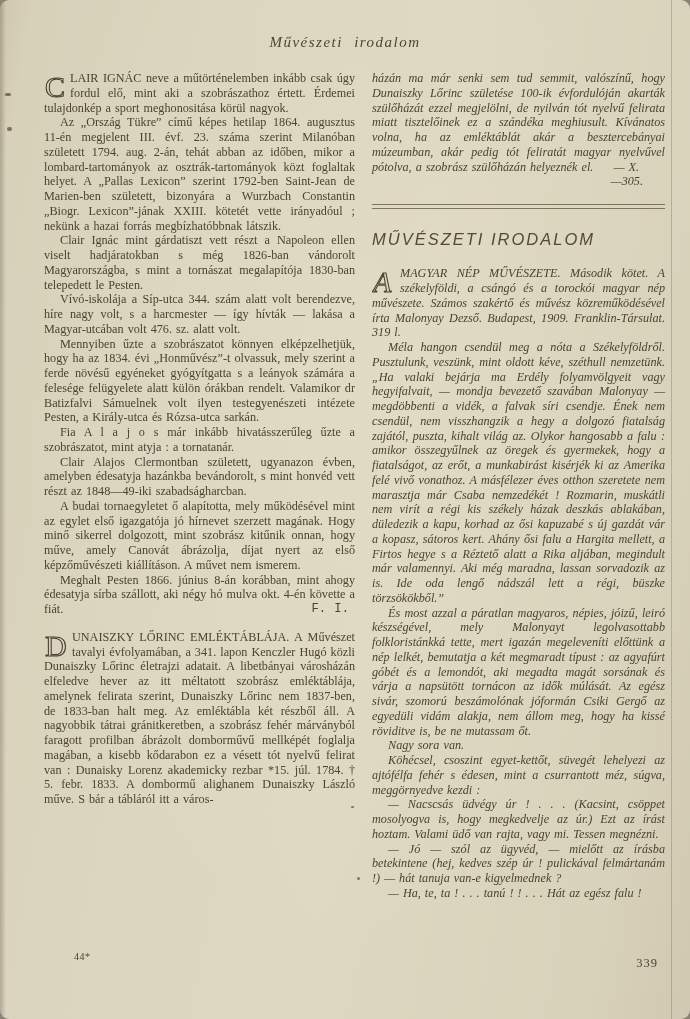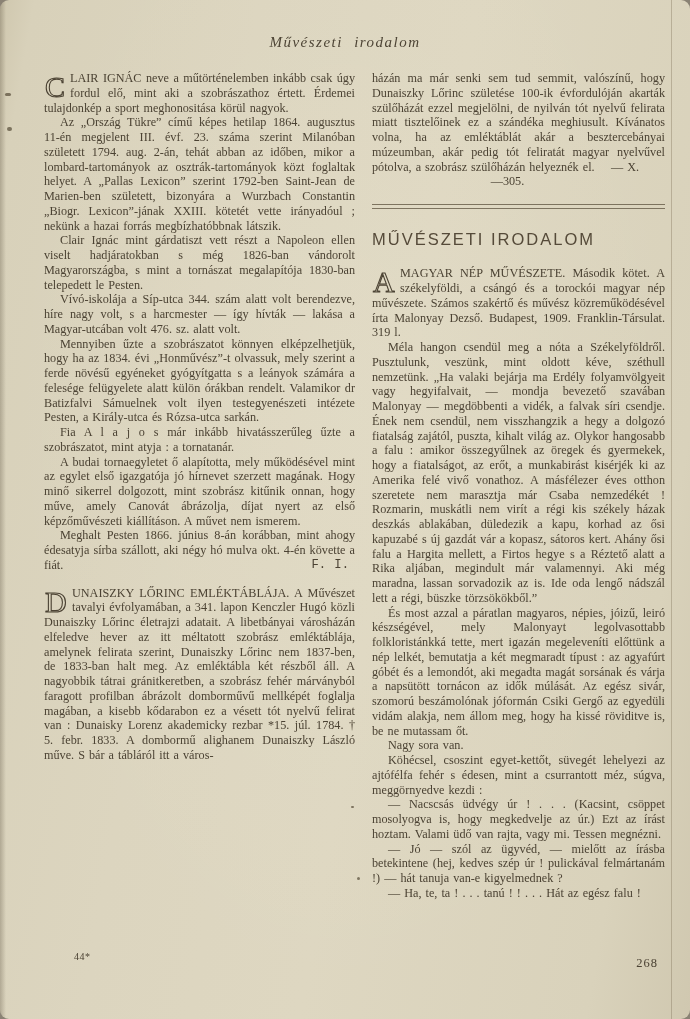--- a/index.html
+++ b/index.html
@@ -18,32 +18,32 @@
   .artifact{position:absolute;background:#564b38;border-radius:2px;opacity:0.7;}
 
   .running-head{
     position:absolute;top:34px;left:0;width:100%;text-align:center;
     font-style:italic;font-size:15px;letter-spacing:1.5px;word-spacing:6px;color:#4e4536;
   }
 
   .columns{position:absolute;top:71px;left:44px;display:flex;gap:17px;}
   .col{text-align:justify;}
   .col-left{width:311px;}
-  .col-right{width:293px;}
+  .col-right{width:293px;font-style:italic;}
 
   p{margin:0;text-indent:16px;text-align:justify;font-size:12.2px;line-height:14.75px;
     word-spacing:1px;color:#4b4233;}
   p.no-indent{text-indent:0;}
 
   .dropcap-svg{float:left;margin:2px 5px 0 0;}
   .dropcap-svg text{font-family:"Liberation Serif","DejaVu Serif",serif;}
 
   .sig{float:right;margin-right:6px;font-family:Liberation Mono, monospace;}
   .sig-x{float:right;margin-right:26px;}
-  .refnum{text-align:center;padding-right:22px;font-size:12.2px;line-height:15px;text-indent:0;}
+  .refnum{text-align:right;padding-right:22px;font-size:12.2px;line-height:15px;text-indent:0;}
   .article-2{margin-top:13px;}
 
   .section-rule{margin-top:15px;height:3px;border-top:1px solid rgba(100,90,70,0.8);
     border-bottom:1px solid rgba(100,90,70,0.8);}
   .section-heading{
     font-family:"Liberation Sans","DejaVu Sans",sans-serif;
     font-size:16.5px;font-weight:normal;letter-spacing:2px;color:#554a39;
     margin:21px 0 17px 0;text-indent:0;text-align:left;
   }
 
@@ -72,20 +72,21 @@
         <p class="no-indent">
           <svg class="dropcap-svg" width="21" height="27" viewBox="0 0 21 27">
             <text x="1" y="24" font-size="30" fill="none" stroke="#4b4233" stroke-width="1.1">C</text>
           </svg><span>LAIR IGNÁC neve a műtörténelemben inkább csak úgy fordul elő, mint aki a szobrászathoz értett. Érdemei tulajdonkép a sport meghonositása körül nagyok.</span>
         </p>
         <p>Az „Ország Tükre” című képes hetilap 1864. augusztus 11-én megjelent III. évf. 23. száma szerint Milanóban született 1794. aug. 2-án, tehát abban az időben, mikor a lombard-tartományok az osztrák-tartományok közt foglaltak helyet. A „Pallas Lexicon” szerint 1792-ben Saint-Jean de Marien-ben született, bizonyára a Wurzbach Constantin „Biogr. Lexicon”-jának XXIII. kötetét vette irányadóul ; nekünk a hazai forrás megbízhatóbbnak látszik.</p>
         <p>Clair Ignác mint gárdatiszt vett részt a Napoleon ellen viselt hadjáratokban s még 1826-ban vándorolt Magyarországba, s mint a tornászat megalapítója 1830-ban telepedett le Pesten.</p>
         <p>Vívó-iskolája a Síp-utca 344. szám alatt volt berendezve, híre nagy volt, s a harcmester — így hívták — lakása a Magyar-utcában volt 476. sz. alatt volt.</p>
         <p>Mennyiben űzte a szobrászatot könnyen elképzelhetjük, hogy ha az 1834. évi „Honművész”-t olvassuk, mely szerint a ferde növésű egyéneket gyógyítgatta s a leányok számára a felesége felügyelete alatt külön órákban rendelt. Valamikor dr Batizfalvi Sámuelnek volt ilyen testegyenészeti intézete Pesten, a Király-utca és Rózsa-utca sarkán.</p>
         <p>Fia A l a j o s már inkább hivatásszerűleg űzte a szobrászatot, mint atyja : a tornatanár.</p>
+        <p>Clair Alajos Clermontban született, ugyanazon évben, amelyben édesatyja hazánkba bevándorolt, s mint honvéd vett részt az 1848—49-iki szabadságharcban.</p>
         <p>A budai tornaegyletet ő alapította, mely működésével mint az egylet első igazgatója jó hírnevet szerzett magának. Hogy minő sikerrel dolgozott, mint szobrász kitűnik onnan, hogy műve, amely Canovát ábrázolja, díjat nyert az első képzőművészeti kiállításon. A művet nem ismerem.</p>
         <p>
           <span>Meghalt Pesten 1866. június 8-án korábban, mint ahogy édesatyja sírba szállott, aki négy hó mulva okt. 4-én követte a fiát.</span>
           <span class="sig">F. I.</span>
         </p>
       </div>
 
       <div class="article-2">
         <p class="no-indent">
           <svg class="dropcap-svg" width="23" height="27" viewBox="0 0 23 27">
@@ -122,15 +123,15 @@
         <p>Köhécsel, csoszint egyet-kettőt, süvegét lehelyezi az ajtófélfa fehér s édesen, mint a csurrantott méz, súgva, meggörnyedve kezdi :</p>
         <p>— Nacscsás üdvégy úr ! . . . (Kacsint, csöppet mosolyogva is, hogy megkedvelje az úr.) Ezt az írást hoztam. Valami üdő van rajta, vagy mi. Tessen megnézni.</p>
         <p>— Jó — szól az ügyvéd, — mielőtt az írásba betekintene (hej, kedves szép úr ! pulickával felmártanám !) — hát tanuja van-e kigyelmednek ?</p>
         <p>— Ha, te, ta ! . . .  tanú ! ! . . .  Hát az egész falu !</p>
       </div>
 
     </div>
   </div>
 
   <div class="footer-left">44*</div>
-  <div class="footer-right">268</div>
+  <div class="footer-right">339</div>
 
 </div>
 
 </body></html>

